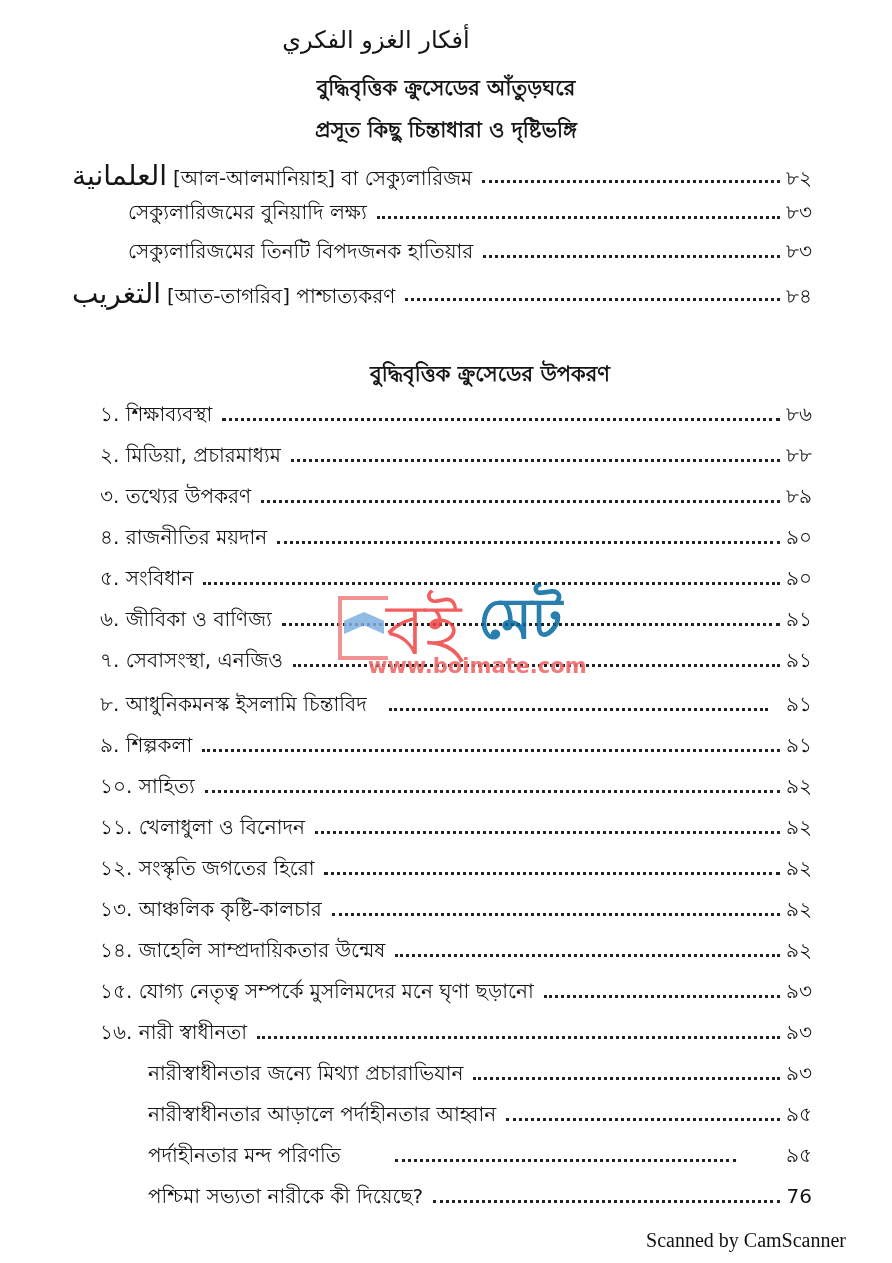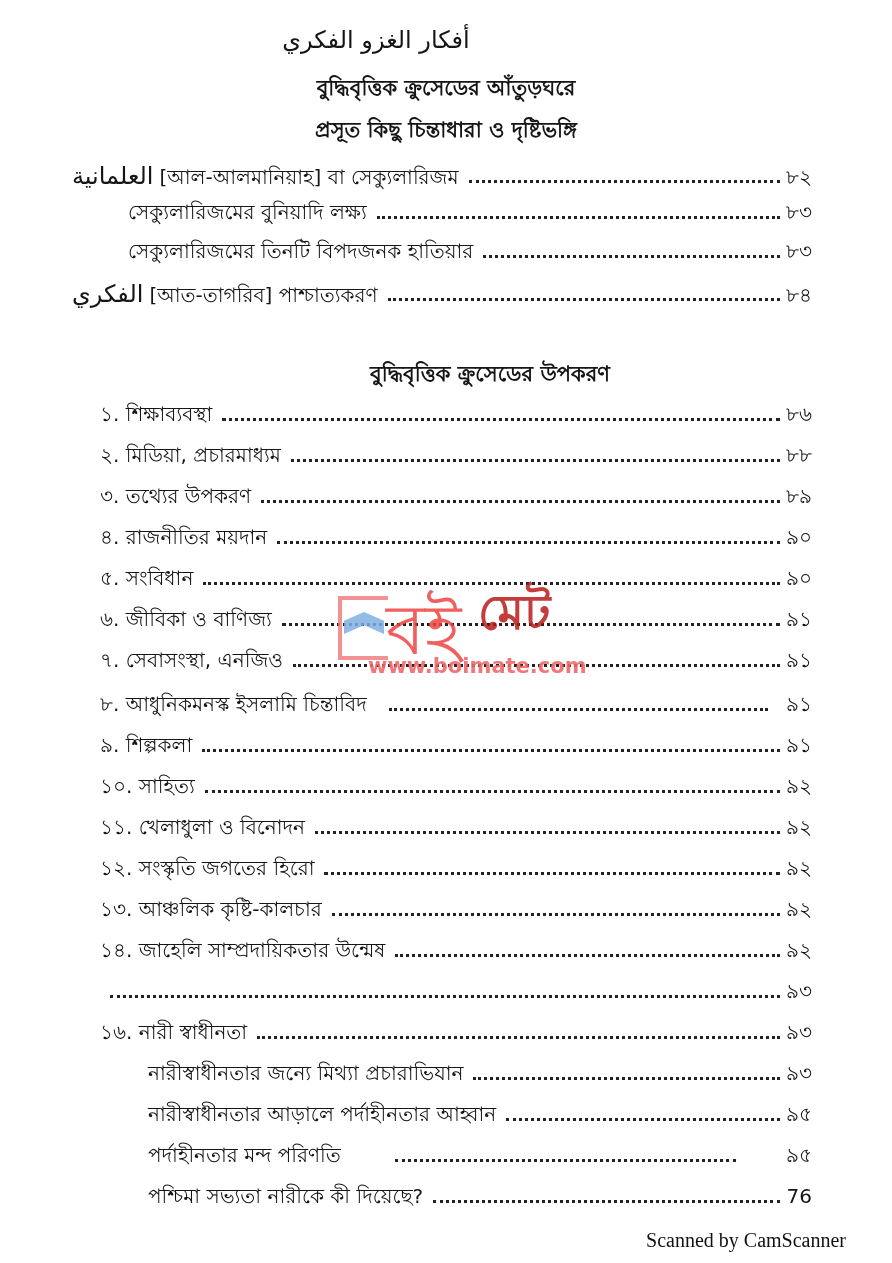--- a/index.html
+++ b/index.html
@@ -17,33 +17,33 @@
     font-family: "DejaVu Sans", sans-serif; font-weight: bold; font-size: 21px;
   }
   .h1 { top: 72px; }
   .h2 { top: 114px; }
   .h3 { top: 358px; padding-left: 44px; }
   .row {
     position: absolute; display: flex; align-items: baseline; right: 80px;
     font-size: 20px; height: 32px; line-height: 32px; white-space: nowrap;
   }
   .row .lbl { flex: 0 0 auto; }
-  .row .ar { font-size: 24px; direction: rtl; margin-right: 6px; }
+  .row .ar { font-size: 28px; direction: rtl; margin-right: 6px; }
   .row .dots {
     flex: 1 1 auto; overflow: hidden; margin: 0 4px 0 10px;
     border-bottom: 3px dotted #222; height: 0; align-self: center; margin-top: 10px;
   }
   .row .pg { flex: 0 0 auto; min-width: 28px; text-align: right; }
   .watermark {
     position: absolute; left: 338px; top: 582px; width: 250px; height: 100px; pointer-events: none;
   }
   .wm-icon { position: absolute; left: 0; top: 14px; width: 46px; height: 56px; border: 4px solid #f08080; border-right: none; opacity: .85; }
   .wm-book { position: absolute; left: 6px; top: 30px; width: 40px; height: 22px; background: #7fb0e0; clip-path: polygon(0 40%, 50% 0, 100% 40%, 100% 100%, 50% 60%, 0 100%); opacity: .85; }
   .wm-boi { position: absolute; left: 48px; top: -6px; font-size: 70px; font-weight: normal; color: #ef4444; opacity: .85; }
-  .wm-mate { position: absolute; left: 140px; top: -6px; font-size: 48px; font-weight: bold; color: #b91c1c; opacity: .85; }
+  .wm-mate { position: absolute; left: 140px; top: -6px; font-size: 56px; font-weight: bold; color: #0369a1; opacity: .85; }
   .wm-url { position: absolute; left: 30px; top: 72px; font-size: 21px; font-weight: bold; color: #f06a6a; opacity: .9; }
   .footer {
     position: absolute; right: 46px; top: 1229px;
     font-family: "Liberation Serif", serif; font-size: 20px; color: #111;
   }
 </style>
 </head>
 <body>
 
 <div class="page">
@@ -61,21 +61,21 @@
     <span class="lbl">সেক্যুলারিজমের বুনিয়াদি লক্ষ্য</span>
     <span class="dots"></span>
     <span class="pg">৮৩</span>
   </div>
   <div class="row" style="left:128px; top:235px;">
     <span class="lbl">সেক্যুলারিজমের তিনটি বিপদজনক হাতিয়ার</span>
     <span class="dots"></span>
     <span class="pg">৮৩</span>
   </div>
   <div class="row" style="left:72px; top:278px;">
-    <span class="lbl ar">الفكري</span>
+    <span class="lbl ar">التغريب</span>
     <span class="lbl">[আত-তাগরিব] পাশ্চাত্যকরণ</span>
     <span class="dots"></span>
     <span class="pg">৮৪</span>
   </div>
 
   <div class="heading h3">বুদ্ধিবৃত্তিক ক্রুসেডের উপকরণ</div>
 
   <div class="row" style="left:100px; top:398px;">
       <span class="lbl">১. শিক্ষাব্যবস্থা</span>
       <span class="dots"></span>
@@ -140,20 +140,21 @@
       <span class="lbl">১৩. আঞ্চলিক কৃষ্টি-কালচার</span>
       <span class="dots"></span>
       <span class="pg">৯২</span>
     </div>
   <div class="row" style="left:100px; top:934px;">
       <span class="lbl">১৪. জাহেলি সাম্প্রদায়িকতার উন্মেষ</span>
       <span class="dots"></span>
       <span class="pg">৯২</span>
     </div>
   <div class="row" style="left:100px; top:975px;">
+      <span class="lbl">১৫. যোগ্য নেতৃত্ব সম্পর্কে মুসলিমদের মনে ঘৃণা ছড়ানো</span>
       <span class="dots"></span>
       <span class="pg">৯৩</span>
     </div>
   <div class="row" style="left:100px; top:1016px;">
       <span class="lbl">১৬. নারী স্বাধীনতা</span>
       <span class="dots"></span>
       <span class="pg">৯৩</span>
     </div>
   <div class="row" style="left:148px; top:1057px;">
       <span class="lbl">নারীস্বাধীনতার জন্যে মিথ্যা প্রচারাভিযান</span>

